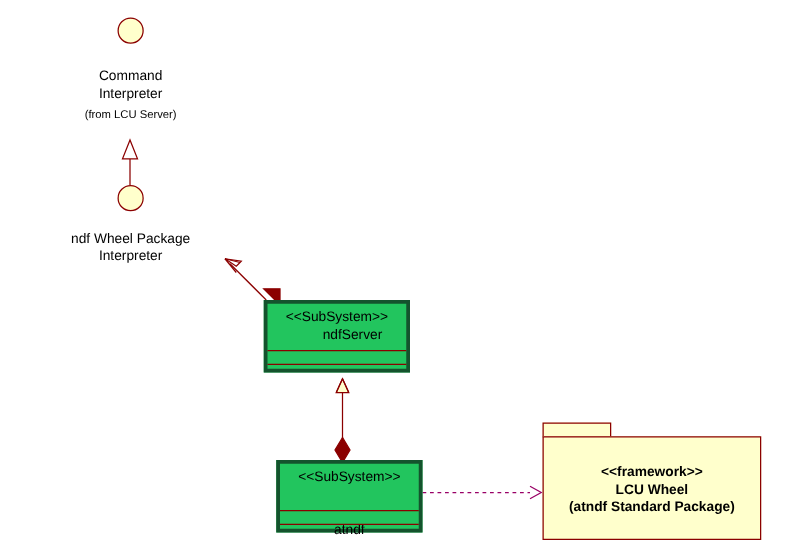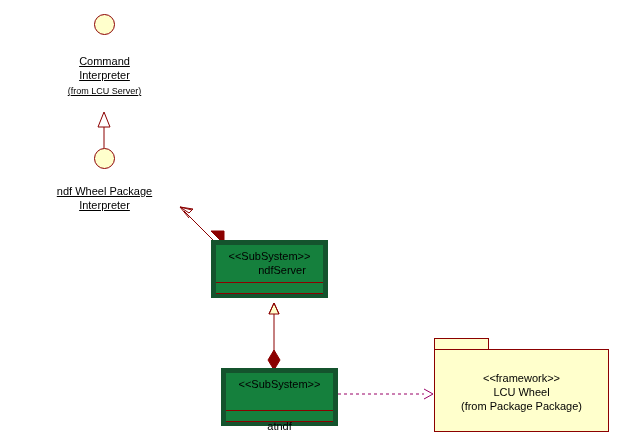--- a/index.html
+++ b/index.html
@@ -25,54 +25,54 @@
     height: 445px;
     pointer-events: none;
   }
   .lbl {
     position: absolute;
     text-align: center;
     color: #000000;
     font-family: "Liberation Sans", sans-serif;
     line-height: 13px;
     white-space: pre;
-    text-decoration: underline;
   }
   .lbl-main {
     font-size: 11px;
   }
   .lbl-small {
     font-size: 9px;
   }
   .iface-circle {
     position: absolute;
     border: 1px solid #8b0000;
     background: #ffffcc;
     border-radius: 50%;
     box-sizing: border-box;
   }
   .pkg {
     position: absolute;
+    font-weight: bold;
   }
   .pkg-tab {
     position: absolute;
     border: 1px solid #8b0000;
     background: #ffffcc;
     box-sizing: border-box;
   }
   .pkg-body {
     position: absolute;
     border: 1px solid #8b0000;
     background: #ffffcc;
     box-sizing: border-box;
   }
   .cls {
     position: absolute;
-    border: 5px solid #14532d;
-    background: #15803d;
+    border: 3px solid #14532d;
+    background: #22c55e;
     box-sizing: border-box;
   }
   .cls-name {
     position: absolute;
     left: 0;
     right: 0;
     text-align: center;
     font-size: 11px;
     color: #000000;
     line-height: 13px;
@@ -150,17 +150,17 @@
     <div class="cls-name" style="top:19px;margin-top:28px;">atndf</div>
     <div class="cls-sep" style="top:37px;"></div>
     <div class="cls-sep" style="top:48px;"></div>
   </div>
 
   <div class="pkg" style="left:434px; top:338px; width:175px; height:94px;">
     <div class="pkg-tab" style="left:0; top:0; width:55px; height:12px;"></div>
     <div class="pkg-body" style="left:0; top:11px; width:175px; height:83px;">
       <div class="pkg-text" style="top:21px;">&lt;&lt;framework&gt;&gt;</div>
       <div class="pkg-text" style="top:35px;">LCU Wheel</div>
-      <div class="pkg-text" style="top:49px;">(from Package Package)</div>
+      <div class="pkg-text" style="top:49px;">(atndf Standard Package)</div>
     </div>
   </div>
 
 </div>
 
 </body></html>

